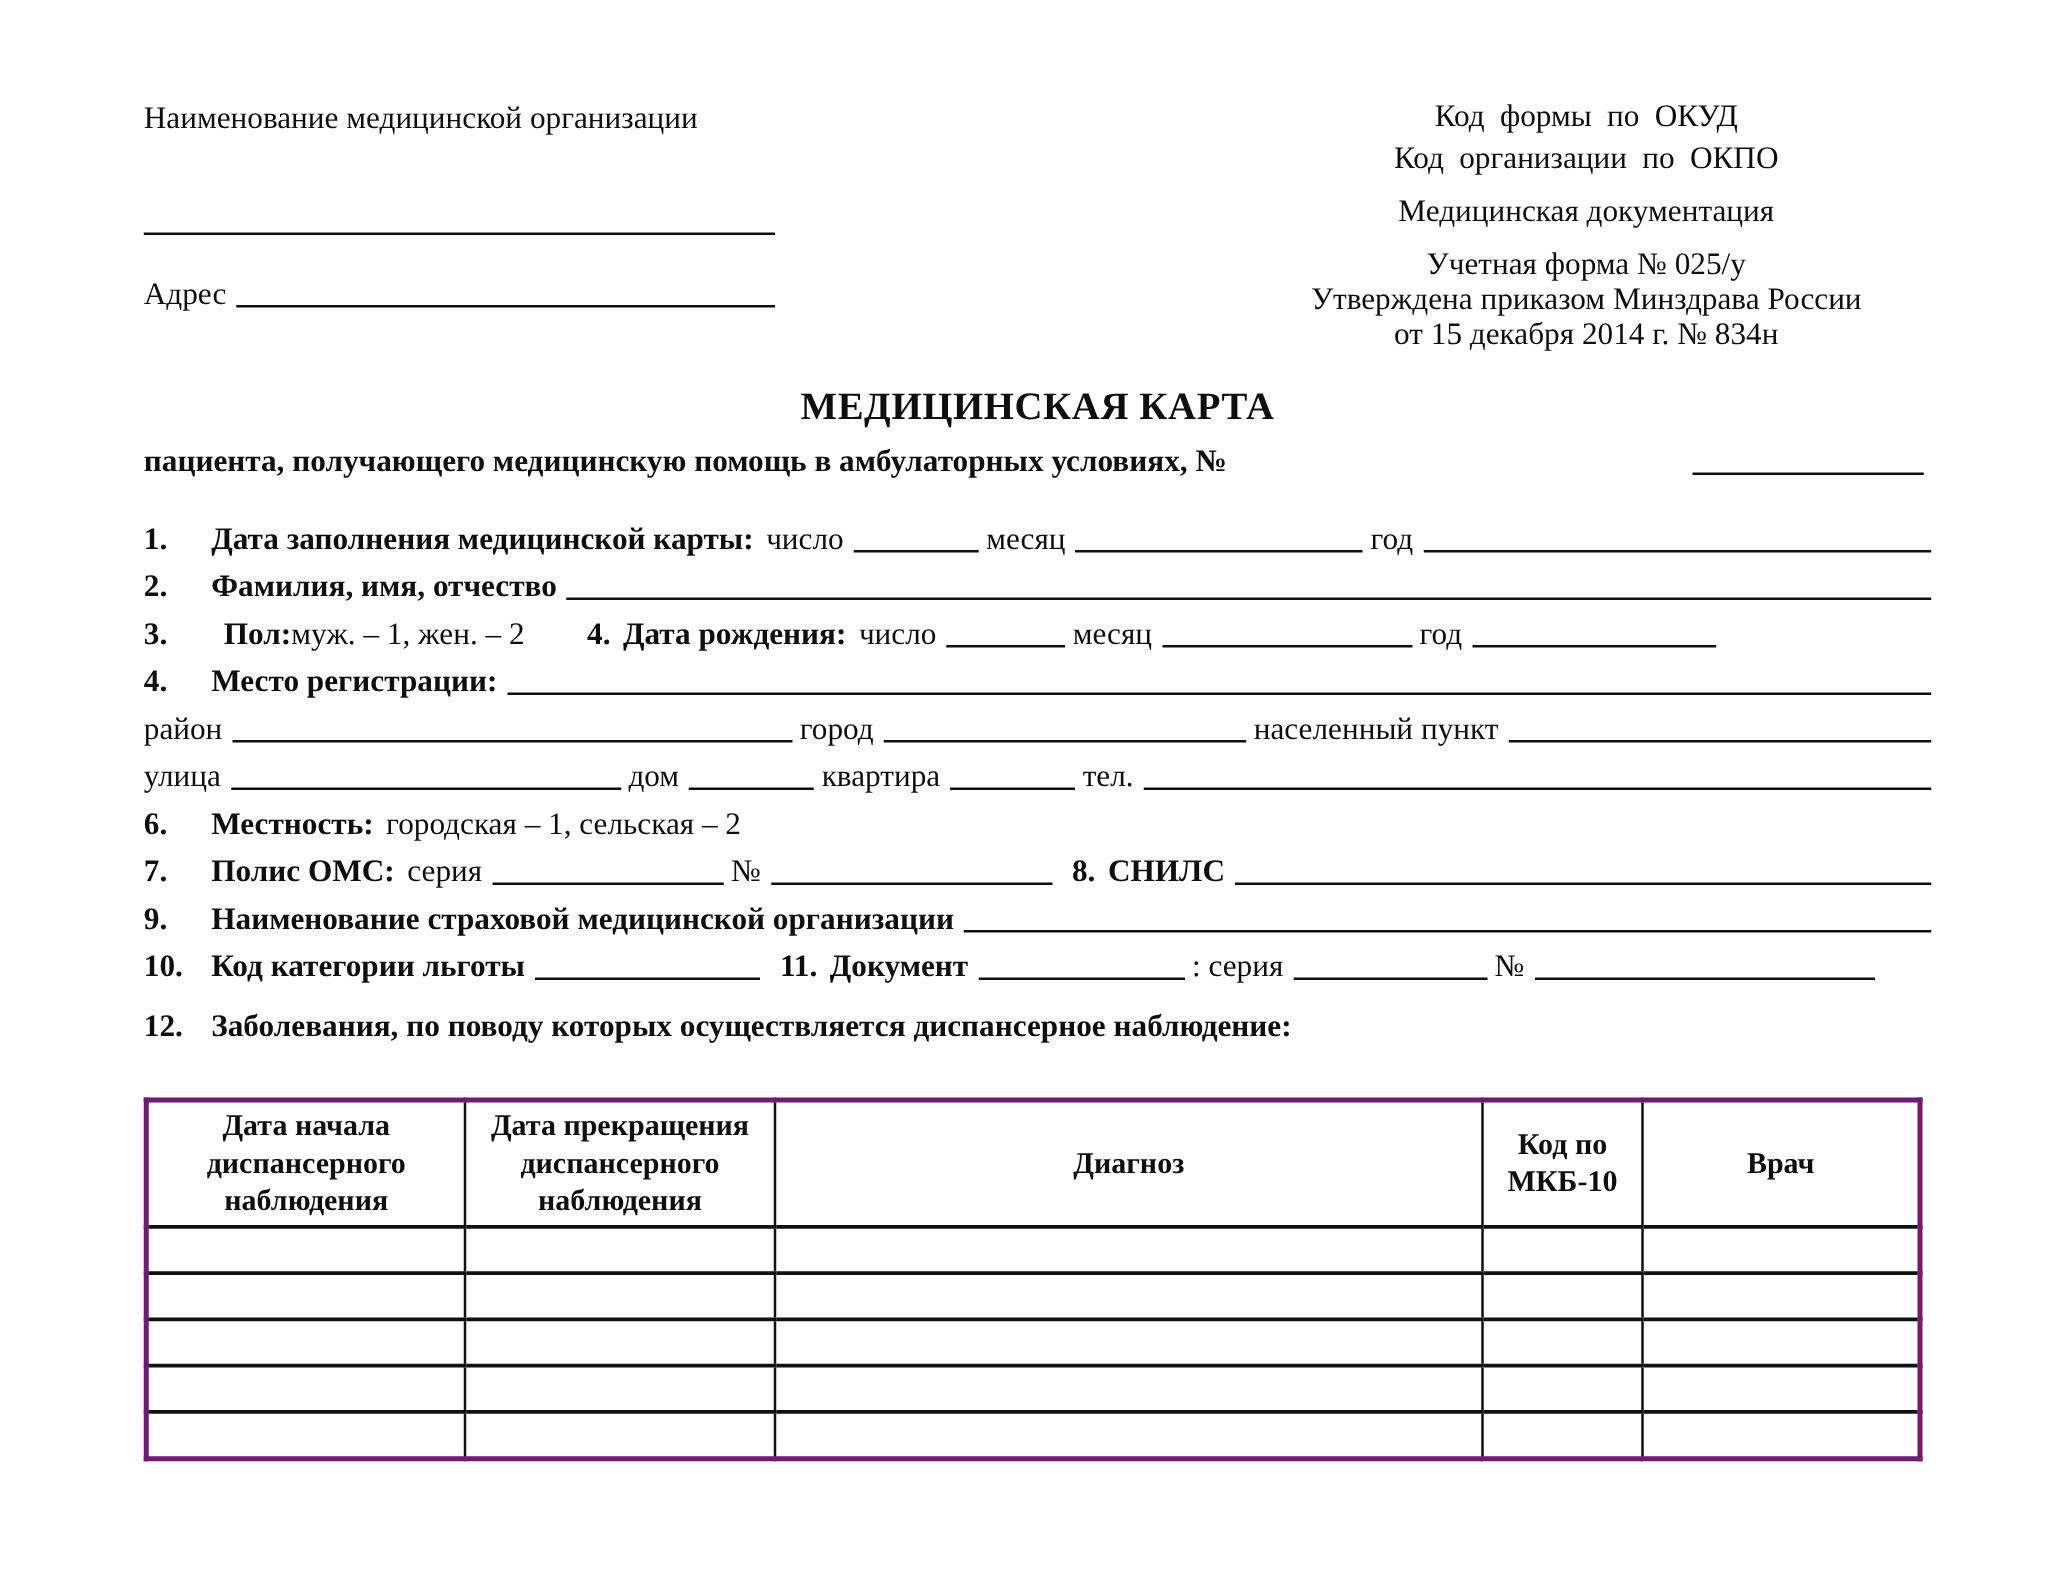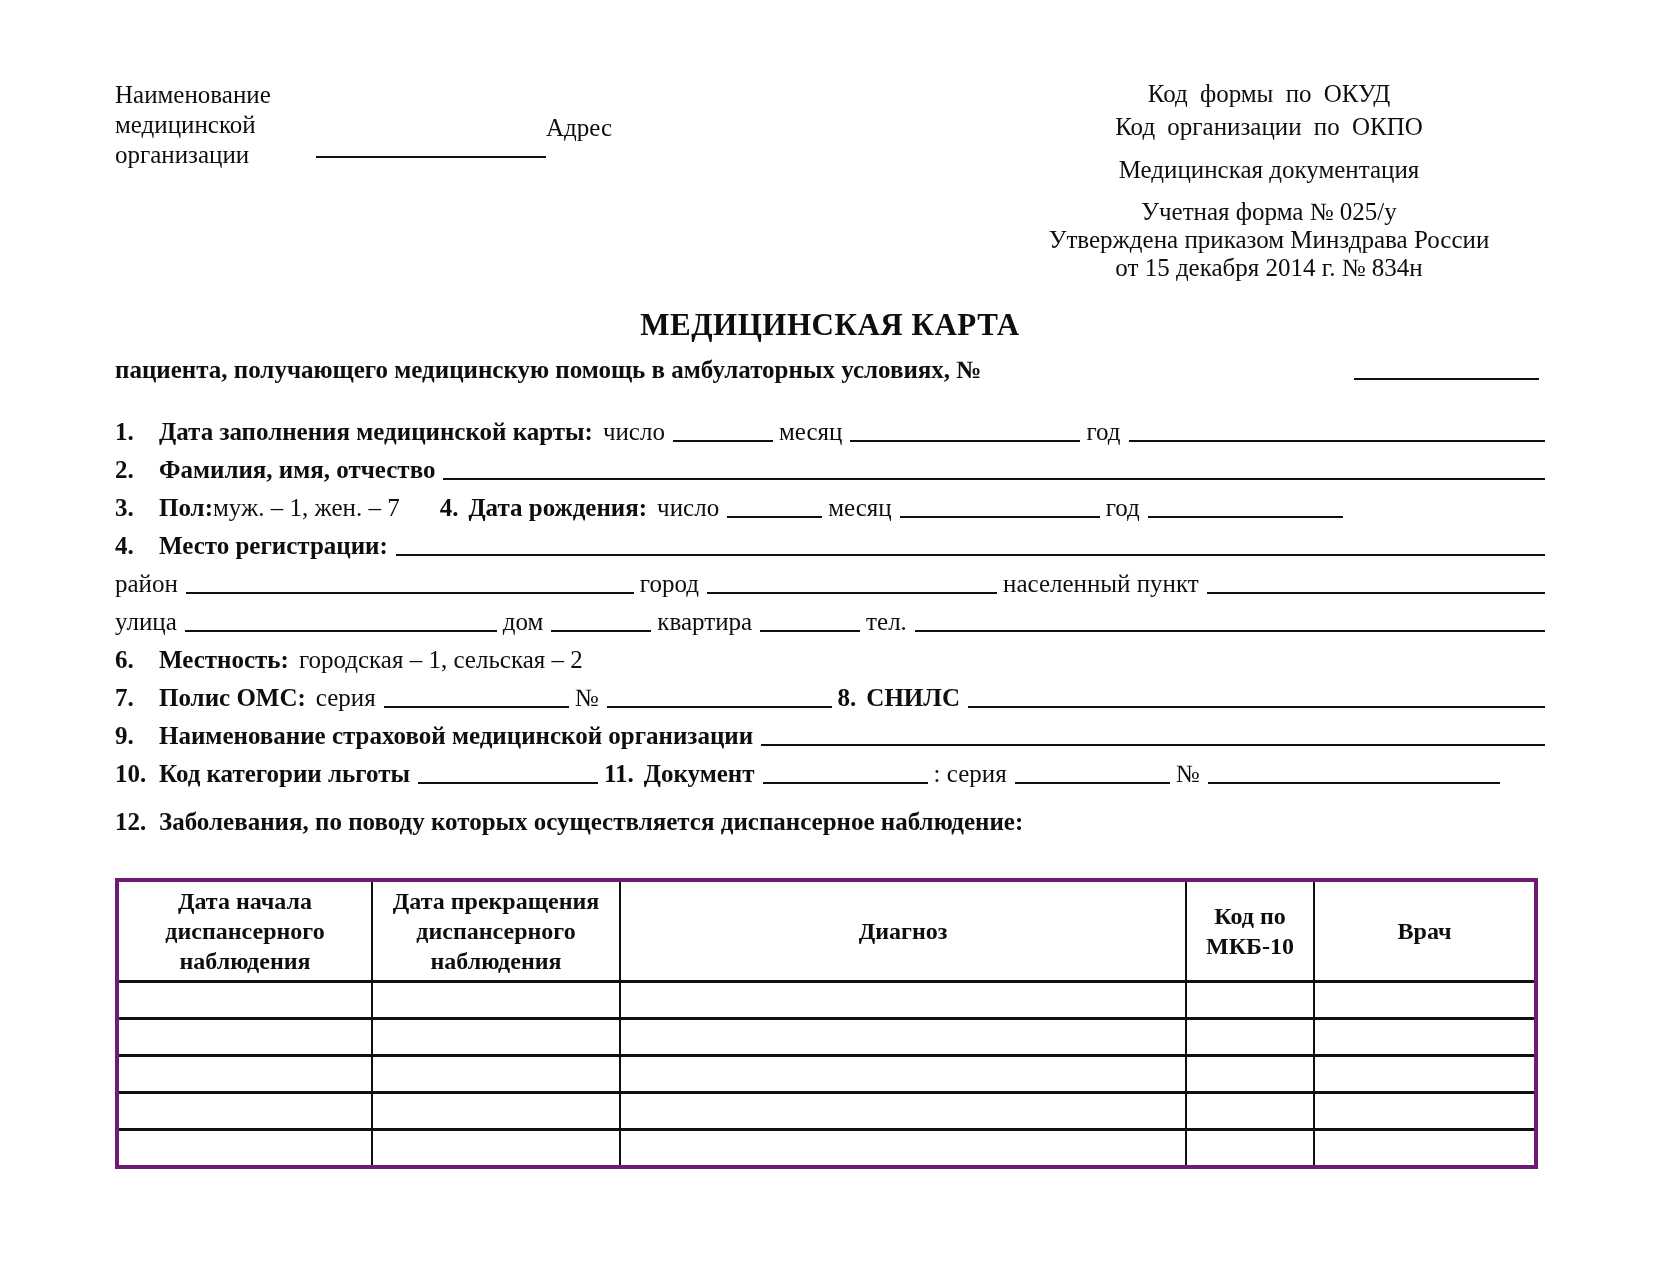--- a/index.html
+++ b/index.html
@@ -3,29 +3,29 @@
 <meta charset="utf-8">
 <style>
   html,body{margin:0;padding:0;background:#e8e8e8;}
   .page{
     width:1654px;height:1276px;background:#ffffff;color:#0e0e0e;
     font-family:"Liberation Serif","DejaVu Serif",serif;font-size:25px;
     box-sizing:border-box;padding:80px 109px 0 115px;position:relative;overflow:hidden;
     margin:0 auto;
   }
   .t{white-space:pre;}
-  .b{font-weight:bold;}
+  .b{font-weight:bold;margin-left:10px;}
   
   .bl{border-bottom:2px solid #101010;height:0;flex:none;margin:0 6px 4px 8px;}
   .fill{flex:1;margin-right:0;}
   .row{display:flex;align-items:flex-end;height:38px;}
   .num{width:44px;font-weight:bold;flex:none;}
   
   .topflex{display:flex;height:200px;}
-  .left-block{width:505px;display:flex;flex-direction:row;}
+  .left-block{width:505px;display:flex;flex-direction:column;}
   .org-label{line-height:30px;}
   .org-blank{border-bottom:2px solid #101010;height:0;margin-top:76px;width:100%;}
   .addr-row{display:flex;align-items:flex-end;height:40px;margin-top:22px;}
   .right-block{width:552px;margin-left:auto;}
   .hrow{display:flex;align-items:center;height:33px;word-spacing:6px;flex-direction:column;}
   .meddoc{text-align:center;margin-top:9px;line-height:30px;}
   .formgroup{text-align:center;margin-top:13px;line-height:28px;}
   
   .title{margin-top:26px;text-align:center;font-weight:bold;font-size:31px;letter-spacing:.5px;height:38px;line-height:38px;}
   .subtitle{display:flex;justify-content:space-between;align-items:flex-end;height:40px;font-weight:bold;}
@@ -98,21 +98,21 @@
     <div class="row">
       <span class="num">2.</span>
       <span class="t b">Фамилия, имя, отчество</span>
       <span class="bl fill"></span>
     </div>
 
     <div class="row">
       <span class="num">3.</span>
       <span class="t b"></span>
       <span class="t b">Пол:</span>
-      <span class="t">муж. – 1, жен. – 7</span>
+      <span class="t">муж. – 1, жен. – 2</span>
       <span class="gap40"></span>
       <span class="t b">4.</span>
       <span class="t b" style="margin-left:10px;">Дата рождения:</span>
       <span class="t" style="margin-left:10px;">число</span>
       <span class="bl" style="width:95px;"></span>
       <span class="t">месяц</span>
       <span class="bl" style="width:200px;"></span>
       <span class="t">год</span>
       <span class="bl" style="width:195px;"></span>
     </div>

